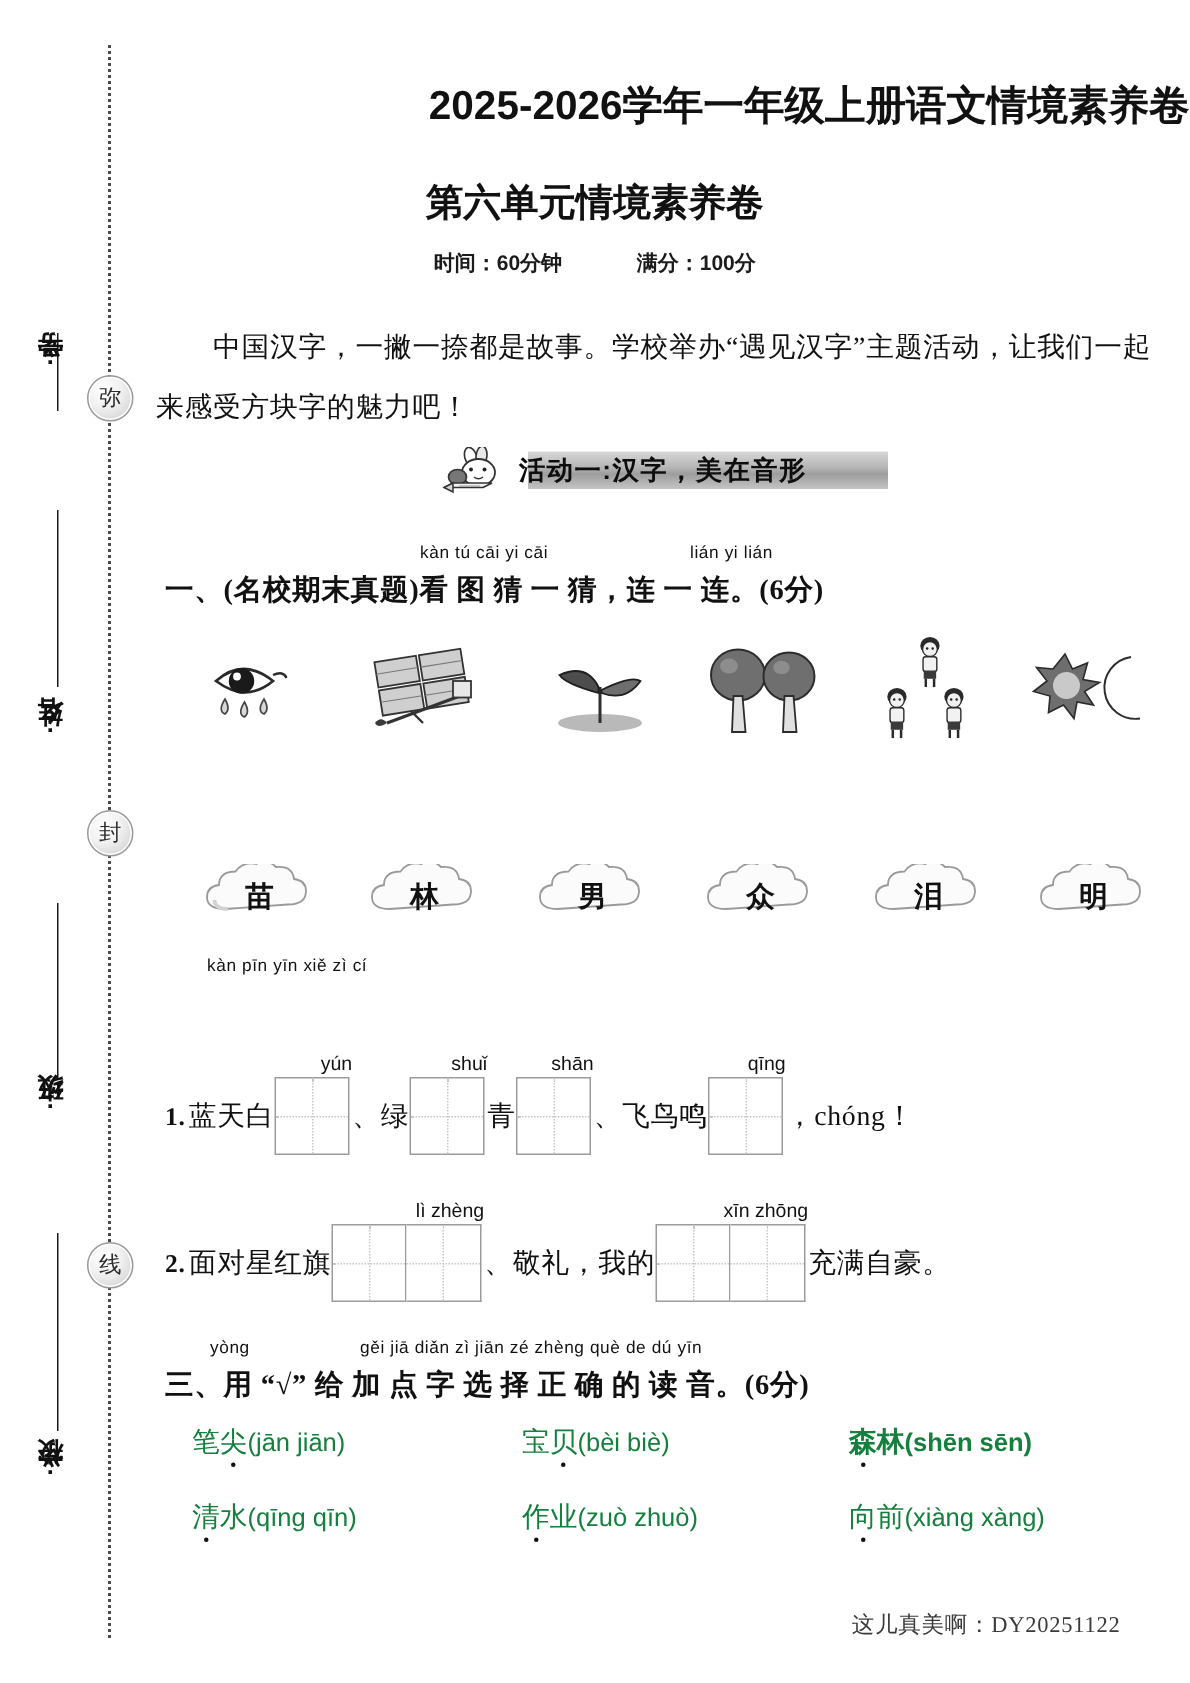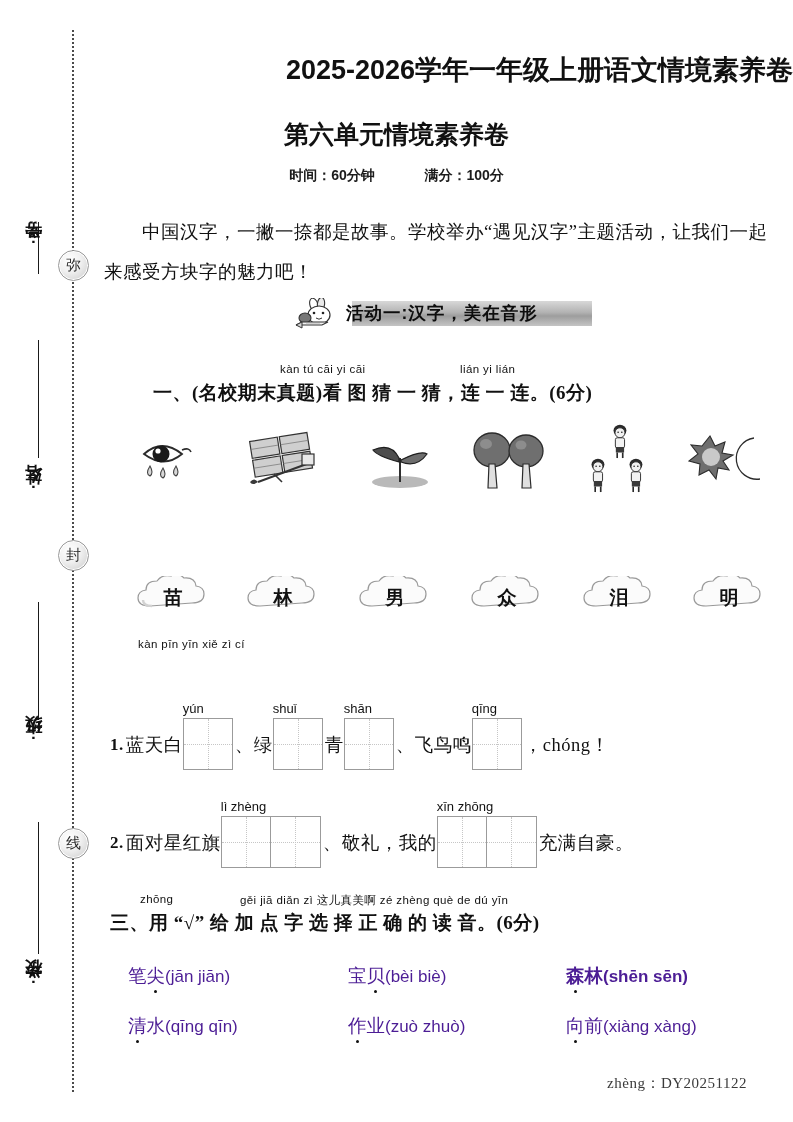--- a/index.html
+++ b/index.html
@@ -103,21 +103,21 @@
     position:absolute; left:110px; width:670px; height:74px;
     display:flex; align-items:flex-end;
   }
   .fr-txt {
     font-family:"Liberation Serif", serif; font-size:18.5px; color:#111;
     line-height:30px; padding-bottom:14px; white-space:nowrap; letter-spacing:0.5px;
   }
   .fr-num { font-weight:700; font-size:17px; padding-right:2px; }
   .gridwrap { position:relative; height:74px; }
   .gridwrap .py-top {
-    position:absolute; top:0; left:0; right:0; text-align:left;
+    position:absolute; top:0; left:0; right:0; text-align:right;
     font-family:"Liberation Sans", sans-serif; font-size:13px; color:#111;
     line-height:18px; white-space:nowrap;
   }
   .tzg { position:absolute; bottom:4px; left:0; display:flex; }
   .tzg-cell {
     width:50px; height:52px; border:1.1px solid #9b9b9b; position:relative;
     box-sizing:border-box; background:#fff;
   }
   .tzg-cell + .tzg-cell { border-left:none; }
   .tzg-cell::before, .tzg-cell::after {
@@ -125,21 +125,21 @@
   }
   .tzg-cell::before { left:0; right:0; top:50%; border-top:1px dotted #c6c6c6; }
   .tzg-cell::after  { top:0; bottom:0; left:50%; border-left:1px dotted #c6c6c6; }
   .tzg-2 .tzg-cell:first-child { border-right:1.1px solid #9b9b9b; }
 
   
   .choices { position:absolute; left:118px; top:948px; width:662px; }
   .choice-row { position:relative; height:40px; }
   .choice {
     position:absolute; top:0; white-space:nowrap;
-    font-family:"Liberation Serif", serif; font-size:18.5px; color:#4c1d95;margin-top:15px;
+    font-family:"Liberation Serif", serif; font-size:18.5px; color:#15803d;
   }
   .choice .dotted { position:relative; display:inline-block; }
   .choice .dotted::after {
     content:""; position:absolute; left:50%; bottom:-5px; width:3px; height:3px;
     margin-left:-1.5px; border-radius:50%; background:#111;
   }
   .choice .py { font-family:"Liberation Sans", sans-serif; font-size:17px; }
 
   
   .footer {
@@ -197,21 +197,21 @@
         <path d="M10 24 L10 30 L4 27 Z" fill="#d5d5d5" stroke="#333" stroke-width="1"></path>
         <line x1="14" y1="26" x2="28" y2="26" stroke="#999" stroke-width=".7"></line>
       </svg>
     </div>
     <div class="banner-text">活动一:汉字，美在音形</div>
   </div>
 
   <div class="qhead" style="left:110px; top:366px;">
     <div class="py" style="left:170px; top:-3px;">kàn tú cāi yi cāi</div>
     <div class="py" style="left:350px; top:-3px;">lián yi lián</div>
-    <div class="main" style="margin-top:14px;margin-left:43px;">一、(名校期末真题)看 图 猜 一 猜，连 一 连。(6分)</div>
+    <div class="main" style="margin-top:14px;">一、(名校期末真题)看 图 猜 一 猜，连 一 连。(6分)</div>
   </div>
 
   <div class="picrow">
     <div class="pic" style="left:6px;">
       <svg viewBox="0 0 96 74" width="96" height="74">
         <path d="M18 30 q18 -16 38 0 q-18 15 -38 0 Z" fill="#fff" stroke="#2b2b2b" stroke-width="1.8"></path>
         <circle cx="35" cy="30" r="8.5" fill="#1a1a1a"></circle>
         <circle cx="32" cy="27" r="2.6" fill="#fff"></circle>
         <path d="M56 26 q7 -3 9 2" stroke="#2b2b2b" stroke-width="1.6" fill="none"></path>
         <path d="M24 42 q4 7 0 10 q-5 -2 0 -10 Z" fill="#d8d8d8" stroke="#444" stroke-width="1.1"></path>
@@ -395,22 +395,22 @@
       <span class="py-top">xīn zhōng</span>
       <span class="tzg tzg-2">
         <span class="tzg-cell"></span>
         <span class="tzg-cell"></span>
       </span>
     </span>
     <span class="fr-txt">充满自豪。</span>
   </div>
 
   <div class="qhead" style="left:110px; top:896px;">
-    <div class="py" style="left:30px; top:-3px;">zhōng</div>
-    <div class="py" style="left:130px; top:-3px;">gěi jiā diǎn zì 这儿真美啊 zé zhèng què de dú yīn</div>
+    <div class="py" style="left:30px; top:-3px;">yòng</div>
+    <div class="py" style="left:130px; top:-3px;">gěi jiā diǎn zì jiān zé zhèng què de dú yīn</div>
     <div class="main" style="margin-top:14px;">三、用 “√” 给 加 点 字 选 择 正 确 的 读 音。(6分)</div>
   </div>
 
   <div class="choices">
     <div class="choice-row">
       <div class="choice" style="left:10px;">
         <span>笔</span><span class="dotted">尖</span><span class="py">(jān   jiān)</span>
       </div>
       <div class="choice" style="left:230px;">
         <span>宝</span><span class="dotted">贝</span><span class="py">(bèi   biè)</span>
@@ -425,15 +425,15 @@
       </div>
       <div class="choice" style="left:230px;">
         <span class="dotted">作</span><span>业</span><span class="py">(zuò   zhuò)</span>
       </div>
       <div class="choice" style="left:448px;">
         <span class="dotted">向</span><span>前</span><span class="py">(xiàng   xàng)</span>
       </div>
     </div>
   </div>
 
-  <div class="footer">zhèng：DY20251122</div>
+  <div class="footer">这儿真美啊：DY20251122</div>
 
 </div>
 
 </body></html>

